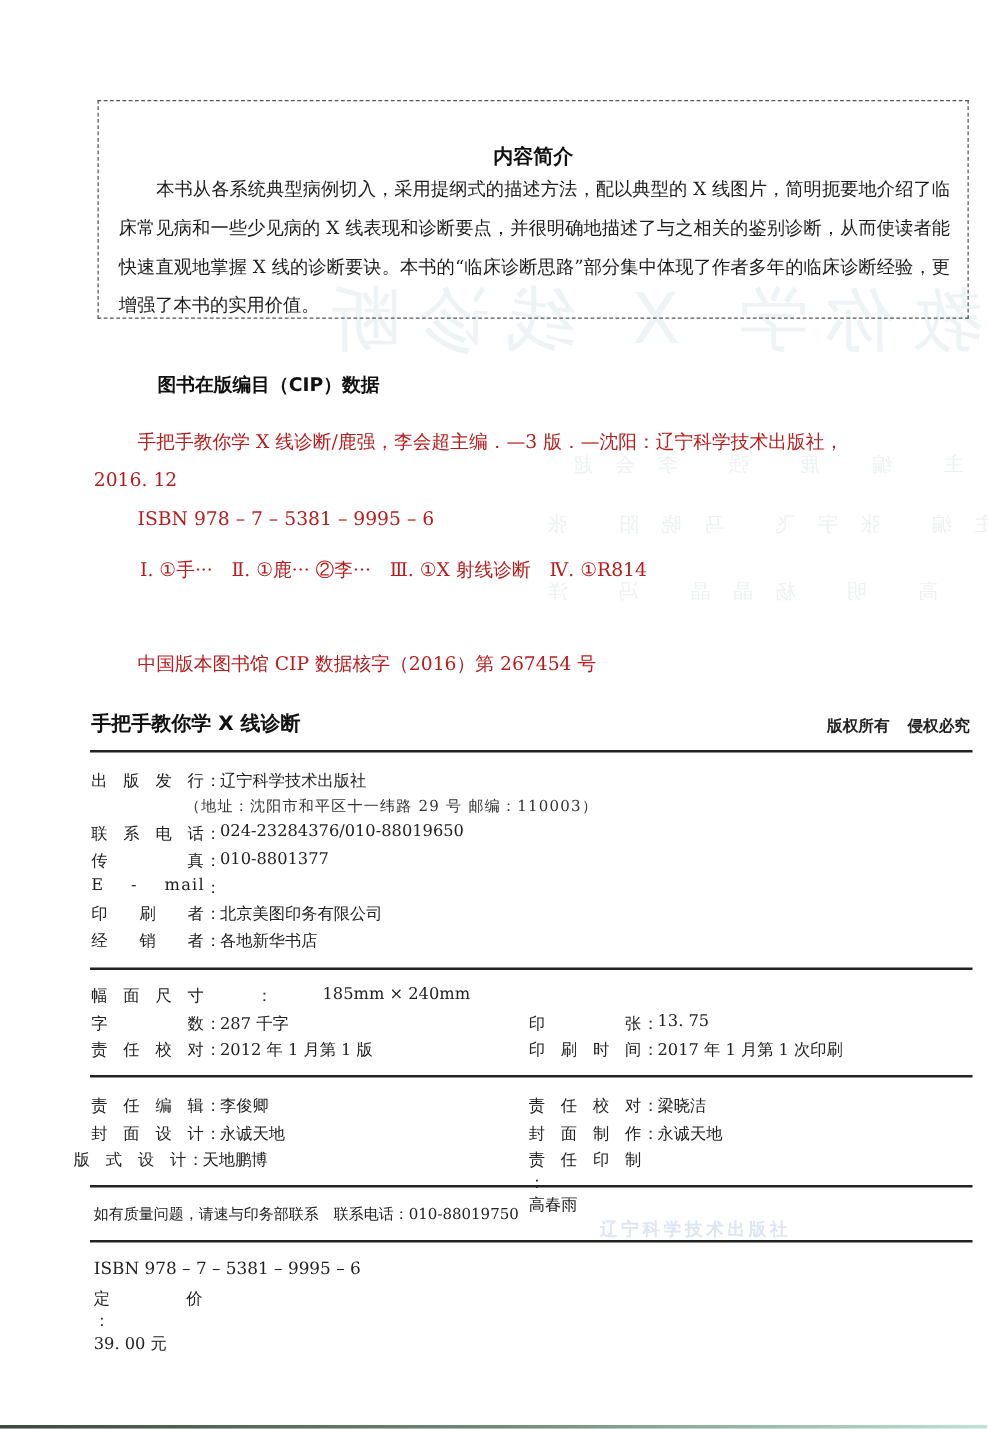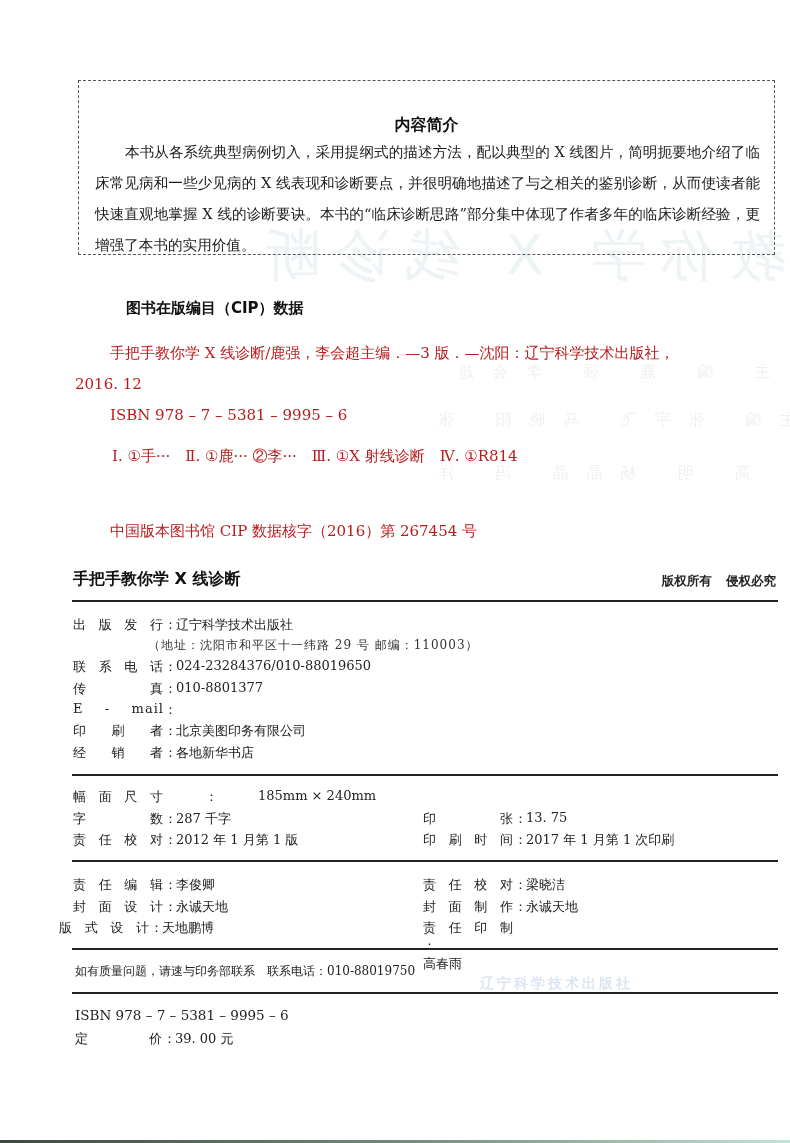--- a/index.html
+++ b/index.html
@@ -194,19 +194,19 @@
 <div class="info-row" style="left:75px; top:963px; font-size:12px;">
   <span>如有质量问题，请速与印务部联系　联系电话：010-88019750</span>
 </div>
 <div class="logo-ghost">辽宁科学技术出版社</div>
 
 <div class="rule" style="top:992px;"></div>
 
 <div class="info-row" style="left:75px; top:1007px; font-size:13.5px;">
   <span>ISBN 978 – 7 – 5381 – 9995 – 6</span>
 </div>
-<div class="info-row" style="left:75px; top:1030px;">
+<div class="info-row" style="left:75px; top:1030px;flex-direction:column;">
   <span class="info-label narrow">定价</span>
     <span class="info-colon">：</span>
     <span class="info-value">39. 00 元</span>
 </div>
 
 <div class="bottom-edge"></div>
 
 </body></html>

